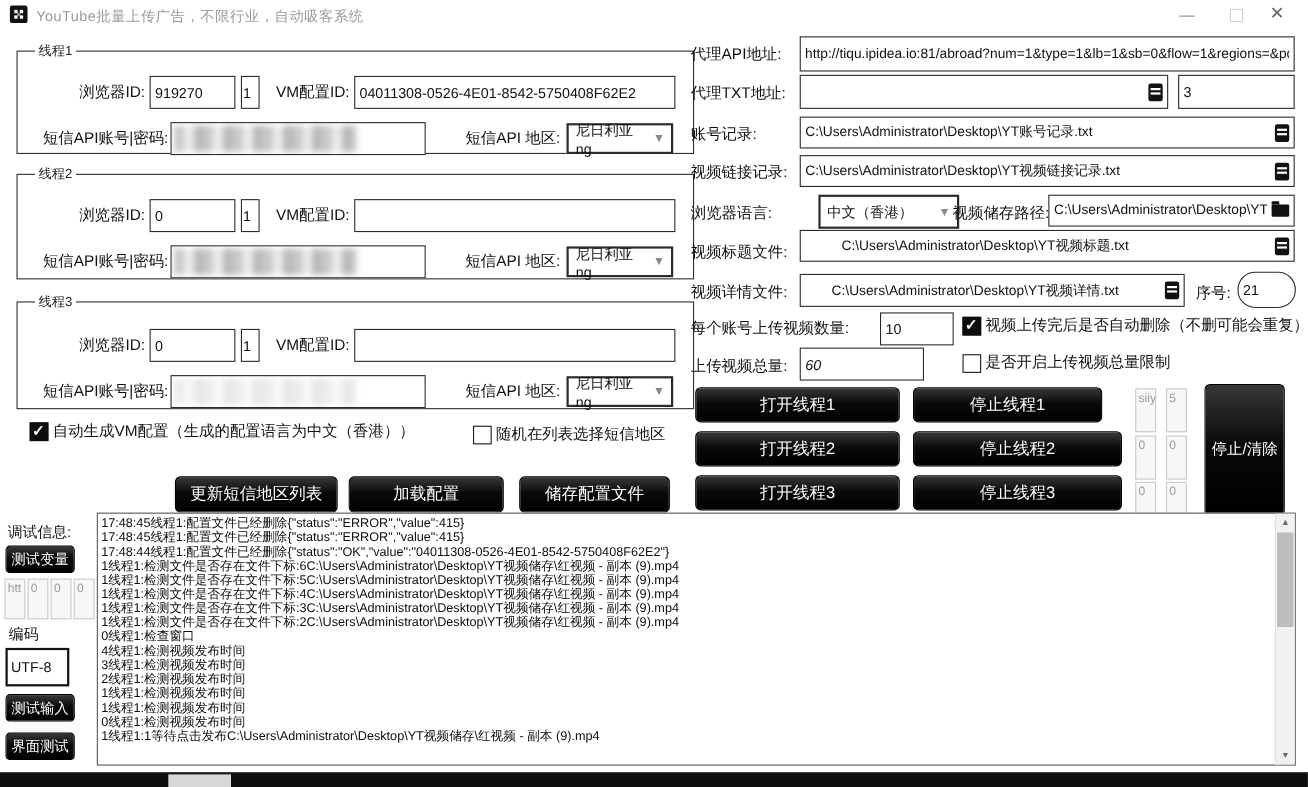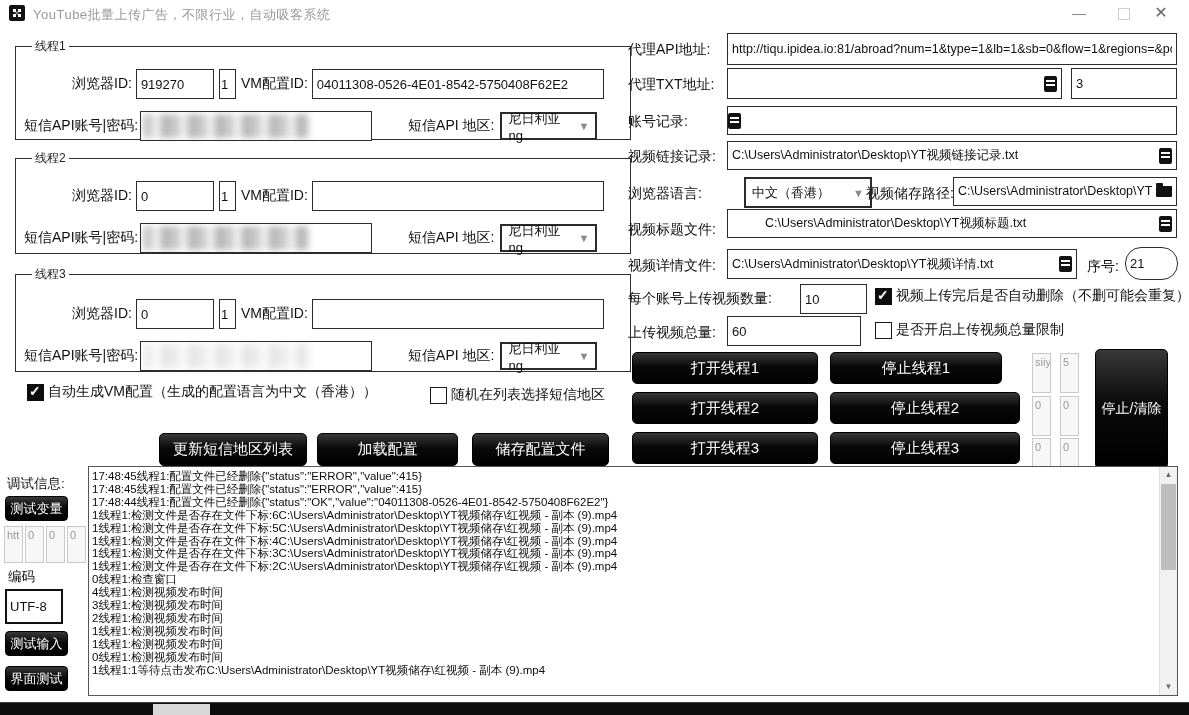--- a/index.html
+++ b/index.html
@@ -12,29 +12,29 @@
   .wtitle{position:absolute;left:33px;top:6px;font-size:13px;color:#9a9a9a;letter-spacing:.5px;}
   .winbtn{position:absolute;top:0;width:40px;height:26px;text-align:center;line-height:26px;color:#888;font-size:14px;cursor:default;}
   .winbtn.min{right:90px;}
   .winbtn.max{right:45px;}
   .winbtn.close{right:8px;font-size:16px;color:#666;}
   .maxsq{display:inline-block;width:10px;height:10px;border:1px solid #d0d0d0;vertical-align:middle;}
   
   fieldset.group{position:absolute;border:1px solid #2e2e2e;margin:0;padding:0 8px;background:#fff;}
   fieldset.group legend{font-size:12px;color:#222;padding:0 3px;margin-left:8px;}
   .t-row{position:absolute;left:8px;right:8px;display:flex;align-items:center;}
-  .lbl{font-size:14px;color:#111;white-space:nowrap;}
+  .lbl{font-size:14px;color:#111;white-space:nowrap;margin-left:15px;}
   .inp{border:1px solid #2b2b2b;background:#fff;font-size:13px;color:#111;padding:2px 4px;
        font-family:"Liberation Sans",sans-serif;box-sizing:border-box;}
   input.inp{outline:none;}
   .row-lab{position:absolute;font-size:14px;color:#111;white-space:nowrap;}
   
   .bid{width:78px;height:30px;margin-left:4px;}
   .tiny1{width:17px;height:30px;margin-left:5px;padding:2px 1px;}
-  .vmlab{margin-left:5px;}
+  .vmlab{margin-left:15px;}
   .vmid{width:292px;height:30px;margin-left:4px;}
   .sms{width:232px;height:30px;margin-left:2px;position:relative;overflow:hidden;}
   .mosaic{position:absolute;left:2px;top:2px;bottom:2px;width:72%;filter:blur(3px);
     background:repeating-linear-gradient(90deg,#c9c9c9 0 9px,#ececec 9px 18px,#b9b9b9 18px 27px);}
   .mosaic.light{opacity:.35;}
   .selbox{border:2px solid #2b2b2b;height:28px;box-sizing:border-box;background:#fff;display:flex;
     align-items:center;justify-content:space-between;padding:0 6px;font-size:13px;color:#111;cursor:default;}
   .selbox .arrow{color:#8a8a8a;font-size:11px;margin-left:6px;}
   .regionsel{width:97px;margin-left:6px;}
   
@@ -175,20 +175,21 @@
 <div class="iconinp" style="left:727px;top:68px;width:335px;height:31px;">
   <input value="" style="">
   <span class="icpad">
       <span class="fileicon"></span>
     </span>
 </div>
 <input class="inp" style="position: absolute; left: 1071px; top: 68px; width: 106px; height: 31px; font-size: 13px;" value="3">
 
 <span class="row-lab" style="left:628px;top:113px;">账号记录:</span>
 <div class="iconinp" style="left:727px;top:106px;width:450px;height:29px;">
+  <input value="C:\Users\Administrator\Desktop\YT账号记录.txt" style="">
   <span class="icpad">
       <span class="fileicon"></span>
     </span>
 </div>
 
 <span class="row-lab" style="left:628px;top:148px;">视频链接记录:</span>
 <div class="iconinp" style="left:727px;top:141px;width:450px;height:29px;">
   <input value="C:\Users\Administrator\Desktop\YT视频链接记录.txt" style="">
   <span class="icpad">
       <span class="fileicon"></span>
@@ -210,38 +211,38 @@
 
 <span class="row-lab" style="left:628px;top:221px;">视频标题文件:</span>
 <div class="iconinp" style="left:727px;top:209px;width:450px;height:29px;padding-left:33px;">
   <input value="C:\Users\Administrator\Desktop\YT视频标题.txt" style="">
   <span class="icpad">
       <span class="fileicon"></span>
     </span>
 </div>
 
 <span class="row-lab" style="left:628px;top:257px;">视频详情文件:</span>
-<div class="iconinp" style="left:727px;top:249px;width:350px;height:30px;">
+<div class="iconinp" style="left:727px;top:249px;width:350px;height:30px;padding-left:24px;">
   <input value="C:\Users\Administrator\Desktop\YT视频详情.txt" style="">
   <span class="icpad">
       <span class="fileicon"></span>
     </span>
 </div>
 <span class="row-lab" style="left:1087px;top:258px;">序号:</span>
 <input class="inp" style="position: absolute; left: 1125px; top: 247px; width: 53px; height: 33px; vertical-align: top; border-radius: 16px;" value="21">
 
 <span class="row-lab" style="left:628px;top:290px;">每个账号上传视频数量:</span>
 <input class="inp" style="position: absolute; left: 800px; top: 284px; width: 67px; height: 30px;" value="10">
 <div class="cbwrap" style="left:875px;top:287px;">
   <span class="cb checked"></span>
   <span>视频上传完后是否自动删除（不删可能会重复）</span>
 </div>
 
 <span class="row-lab" style="left:628px;top:324px;">上传视频总量:</span>
-<input class="inp" style="position: absolute; left: 727px; top: 316px; width: 134px; height: 30px;" value="60">
+<input class="inp" style="position: absolute; left: 727px; top: 316px; width: 113px; height: 30px; font-style: italic;" value="60">
 <div class="cbwrap" style="left:875px;top:321px;">
   <span class="cb"></span>
   <span>是否开启上传视频总量限制</span>
 </div>
 
 <div class="btn" style="left:632px;top:352px;width:186px;height:32px;">打开线程1</div>
 <div class="btn" style="left:830px;top:352px;width:172px;height:32px;">停止线程1</div>
 <div class="btn" style="left:632px;top:392px;width:186px;height:32px;">打开线程2</div>
 <div class="btn" style="left:830px;top:392px;width:190px;height:32px;">停止线程2</div>
 <div class="btn" style="left:632px;top:432px;width:186px;height:32px;">打开线程3</div>

